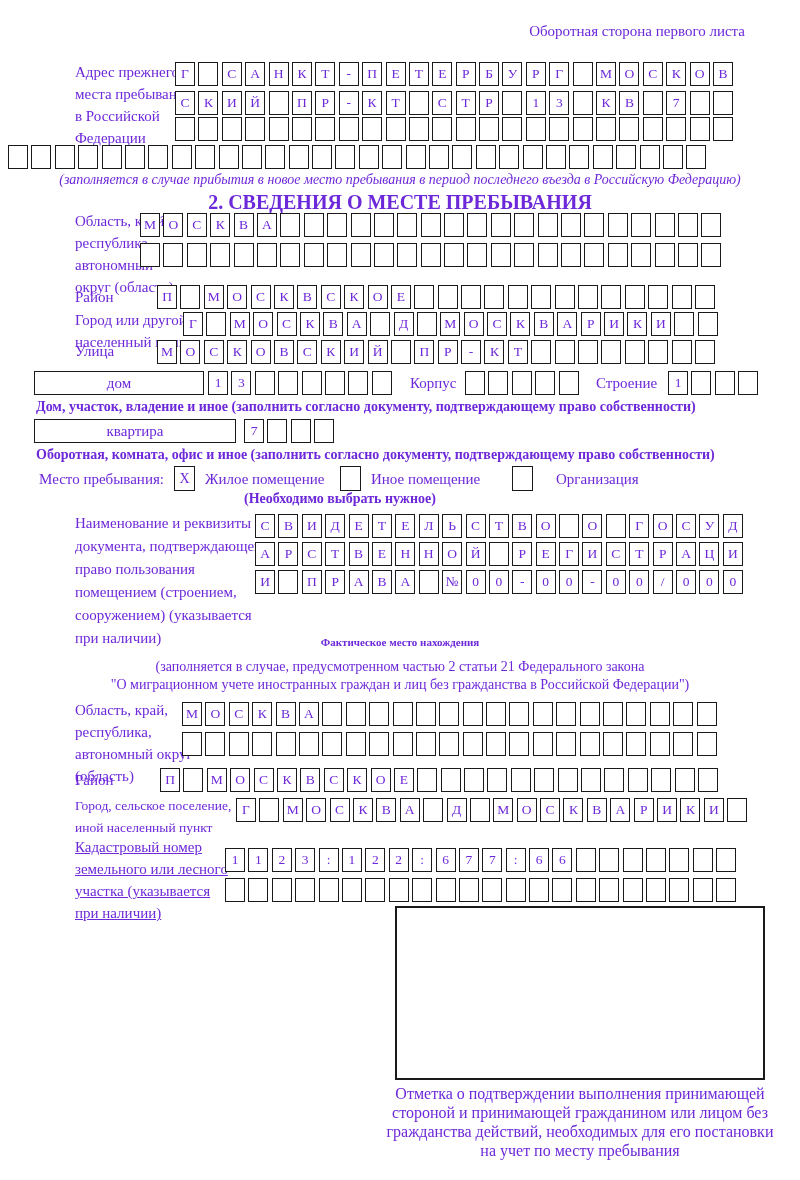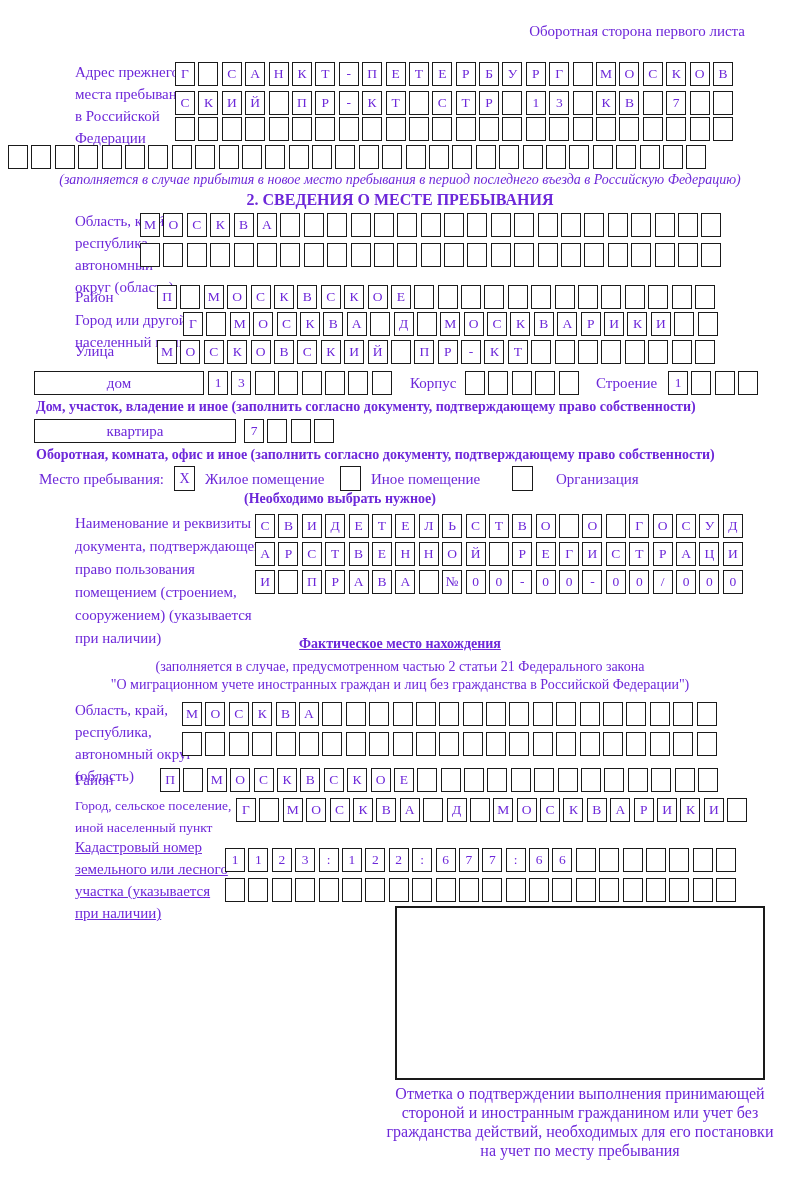--- a/index.html
+++ b/index.html
@@ -9,21 +9,21 @@
   .label .ln{white-space:nowrap;}
   .boxrow{position:absolute;display:flex;}
   .cell{flex:0 0 auto;width:18px;height:22px;border:1.5px solid #1a1a1a;margin-right:3.4px;
         display:flex;align-items:center;justify-content:center;font-size:13.5px;background:#fff;}
   .widebox{position:absolute;height:22px;border:1.5px solid #1a1a1a;display:flex;
         align-items:center;justify-content:center;font-size:15px;background:#fff;}
   .chk{position:absolute;width:19px;height:23px;border:1.5px solid #1a1a1a;display:flex;
         align-items:center;justify-content:center;font-size:14px;background:#fff;}
   .center{position:absolute;left:0;width:800px;text-align:center;}
   .note{font-size:14px;}
-  .title{font-size:16px;font-weight:bold;}
+  .title{font-size:20px;font-weight:bold;}
   .smallnote{position:absolute;font-size:14px;white-space:nowrap;font-weight:bold;}
   .stamp{position:absolute;left:395px;top:906px;width:366px;height:170px;border:2px solid #1a1a1a;background:#fff;}
   .caption{position:absolute;left:372px;top:1084px;width:416px;text-align:center;
            font-size:16px;line-height:19px;}
 </style>
 </head>
 <body>
 
 <div class="page">
 
@@ -413,21 +413,21 @@
       <div class="cell">0</div>
       <div class="cell">-</div>
       <div class="cell">0</div>
       <div class="cell">0</div>
       <div class="cell">/</div>
       <div class="cell">0</div>
       <div class="cell">0</div>
       <div class="cell">0</div>
     </div>
 
-  <div class="center title" style="top:636px;font-size:14px;text-decoration:underline;">Фактическое место нахождения</div>
+  <div class="center title" style="top:636px;font-size:11px;">Фактическое место нахождения</div>
   <div class="center note" style="top:659px;">(заполняется в случае, предусмотренном частью 2 статьи 21 Федерального закона</div>
   <div class="center note" style="top:677px;">"О миграционном учете иностранных граждан и лиц без гражданства в Российской Федерации")</div>
 
   <div class="label" style="left:75px;top:699px;">
     <div class="ln">Область, край,</div>
     <div class="ln">республика,</div>
     <div class="ln">автономный округ</div>
     <div class="ln">(область)</div>
   </div>
   <div class="boxrow" style="left:182px;top:702px;">
@@ -589,18 +589,18 @@
       <div class="cell"></div>
       <div class="cell"></div>
       <div class="cell"></div>
       <div class="cell"></div>
       <div class="cell"></div>
     </div>
 
   <div class="stamp"></div>
   <div class="caption">
     <div class="ln">Отметка о подтверждении выполнения принимающей</div>
-    <div class="ln">стороной и иностранным гражданином или учет без</div>
+    <div class="ln">стороной и принимающей гражданином или лицом без</div>
     <div class="ln">гражданства действий, необходимых для его постановки</div>
     <div class="ln">на учет по месту пребывания</div>
   </div>
 
 </div>
 
 </body></html>

